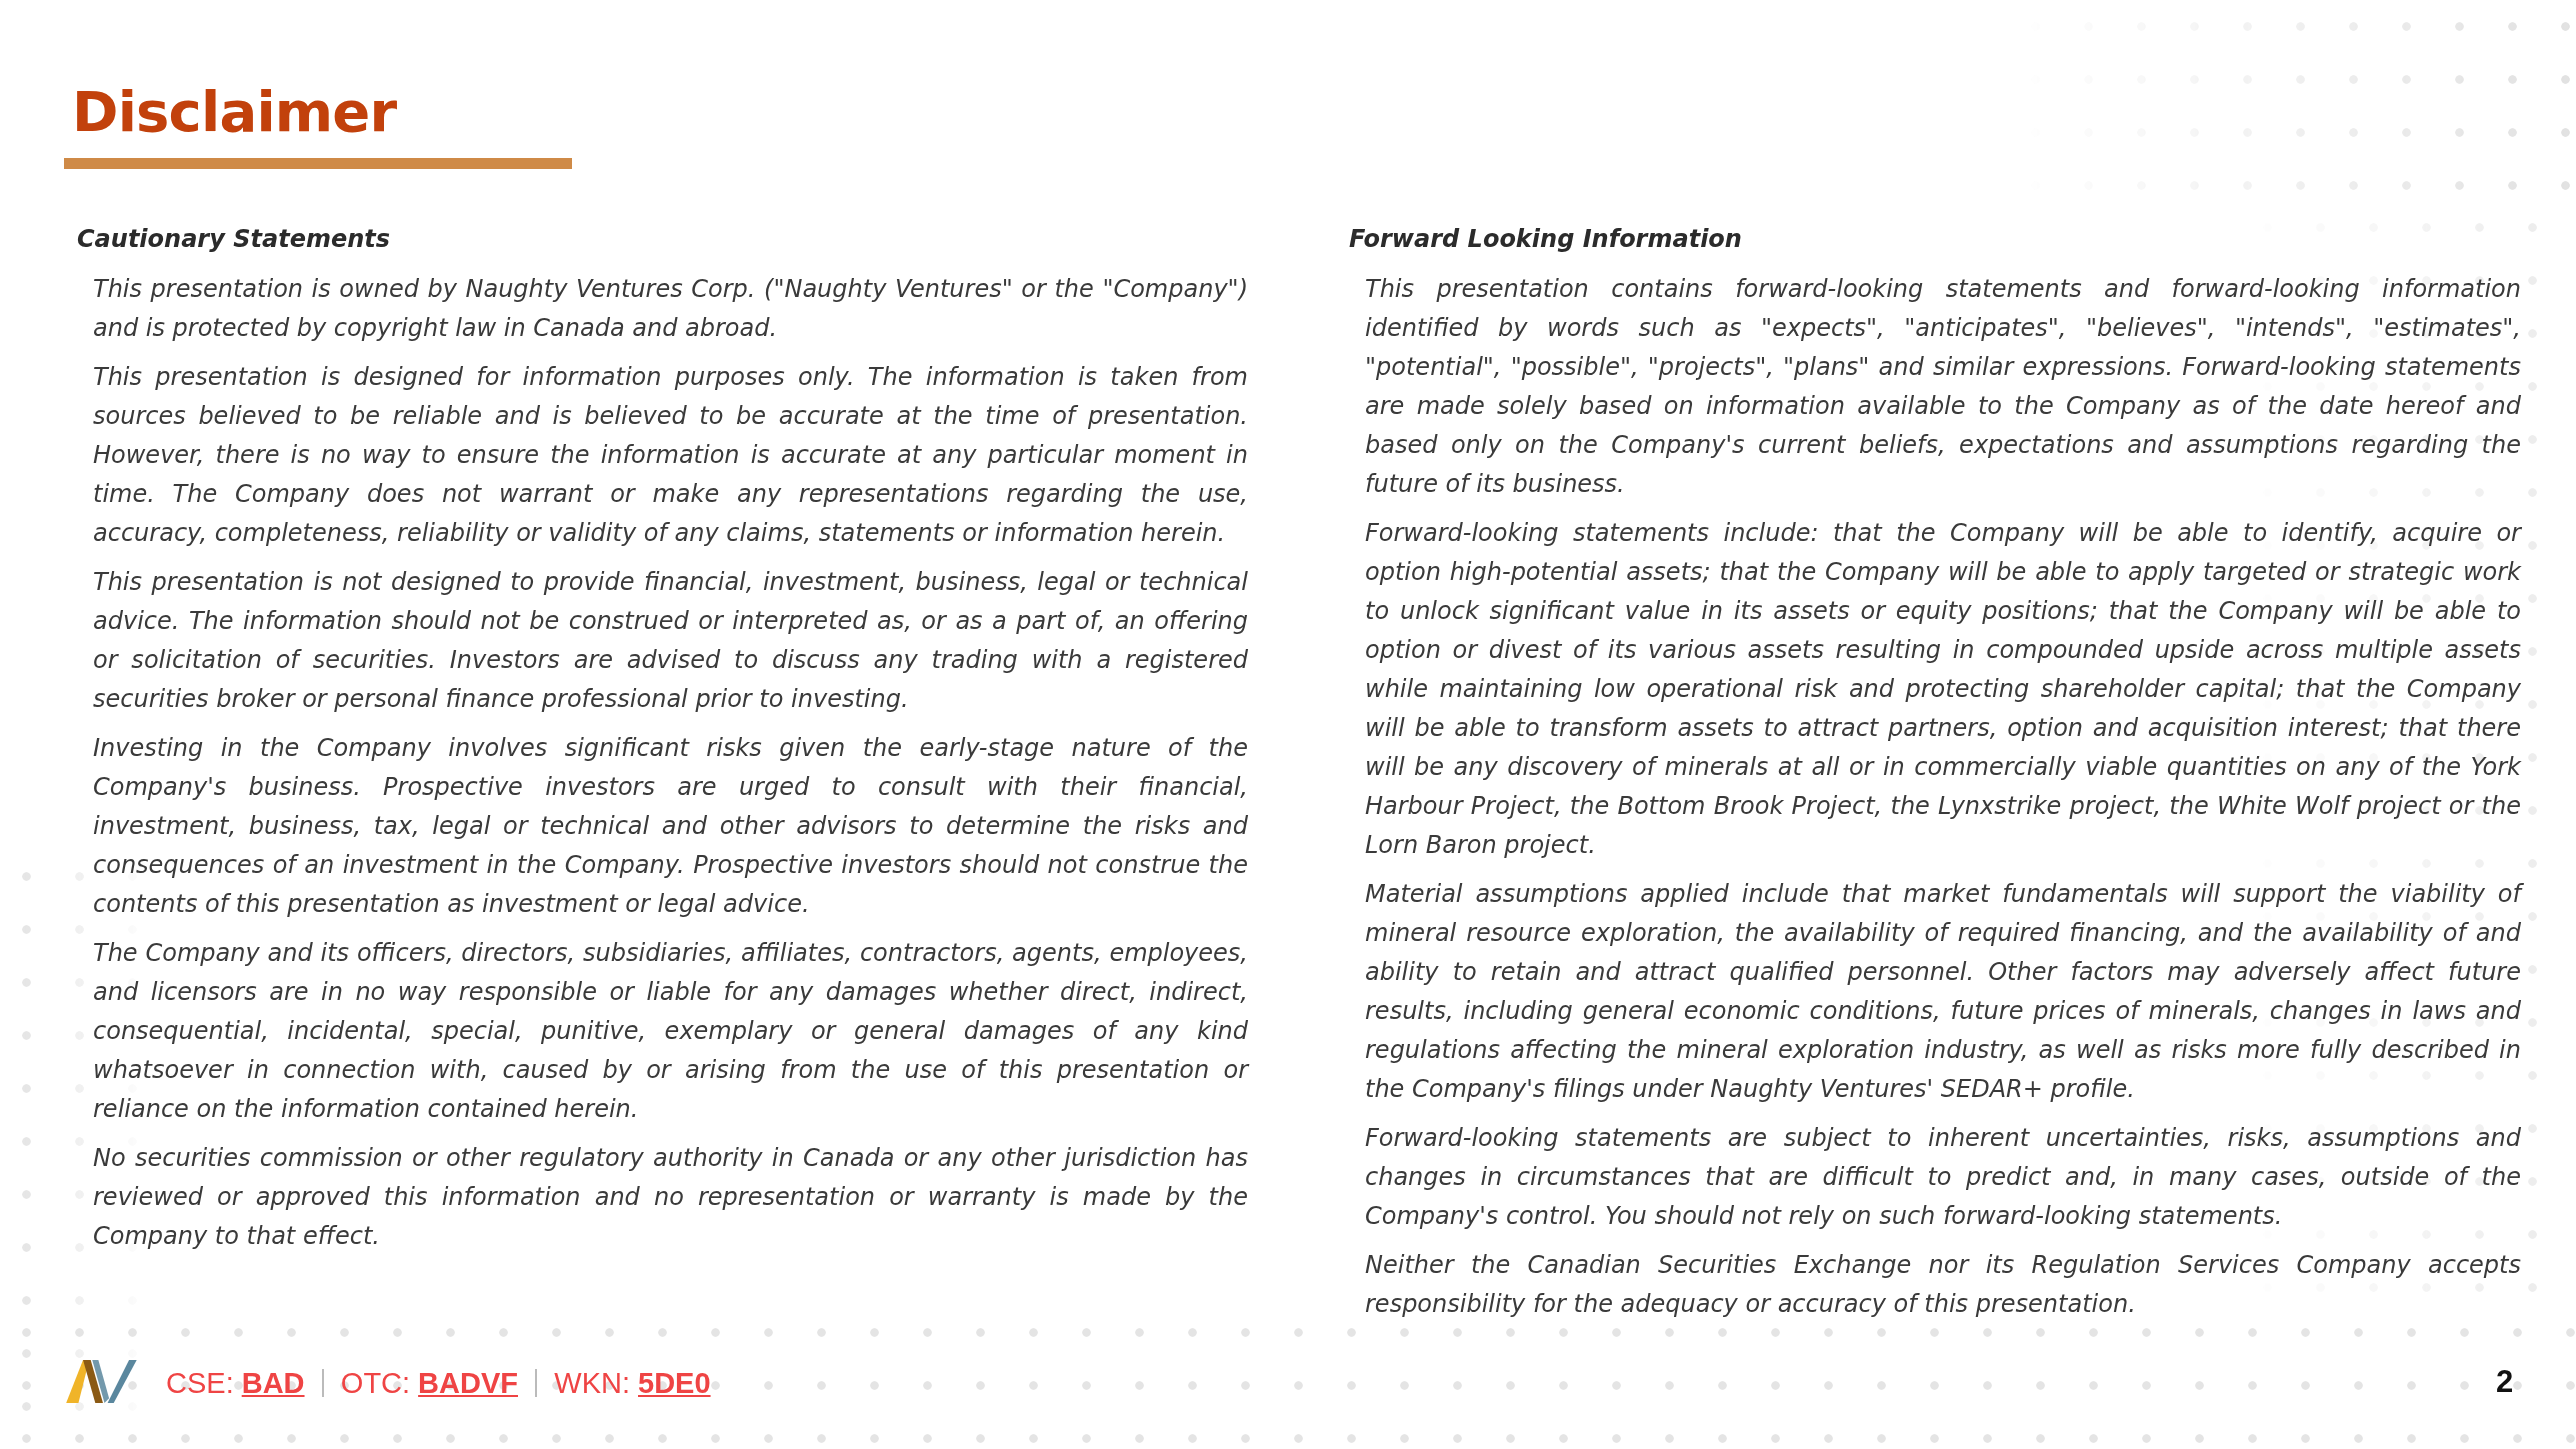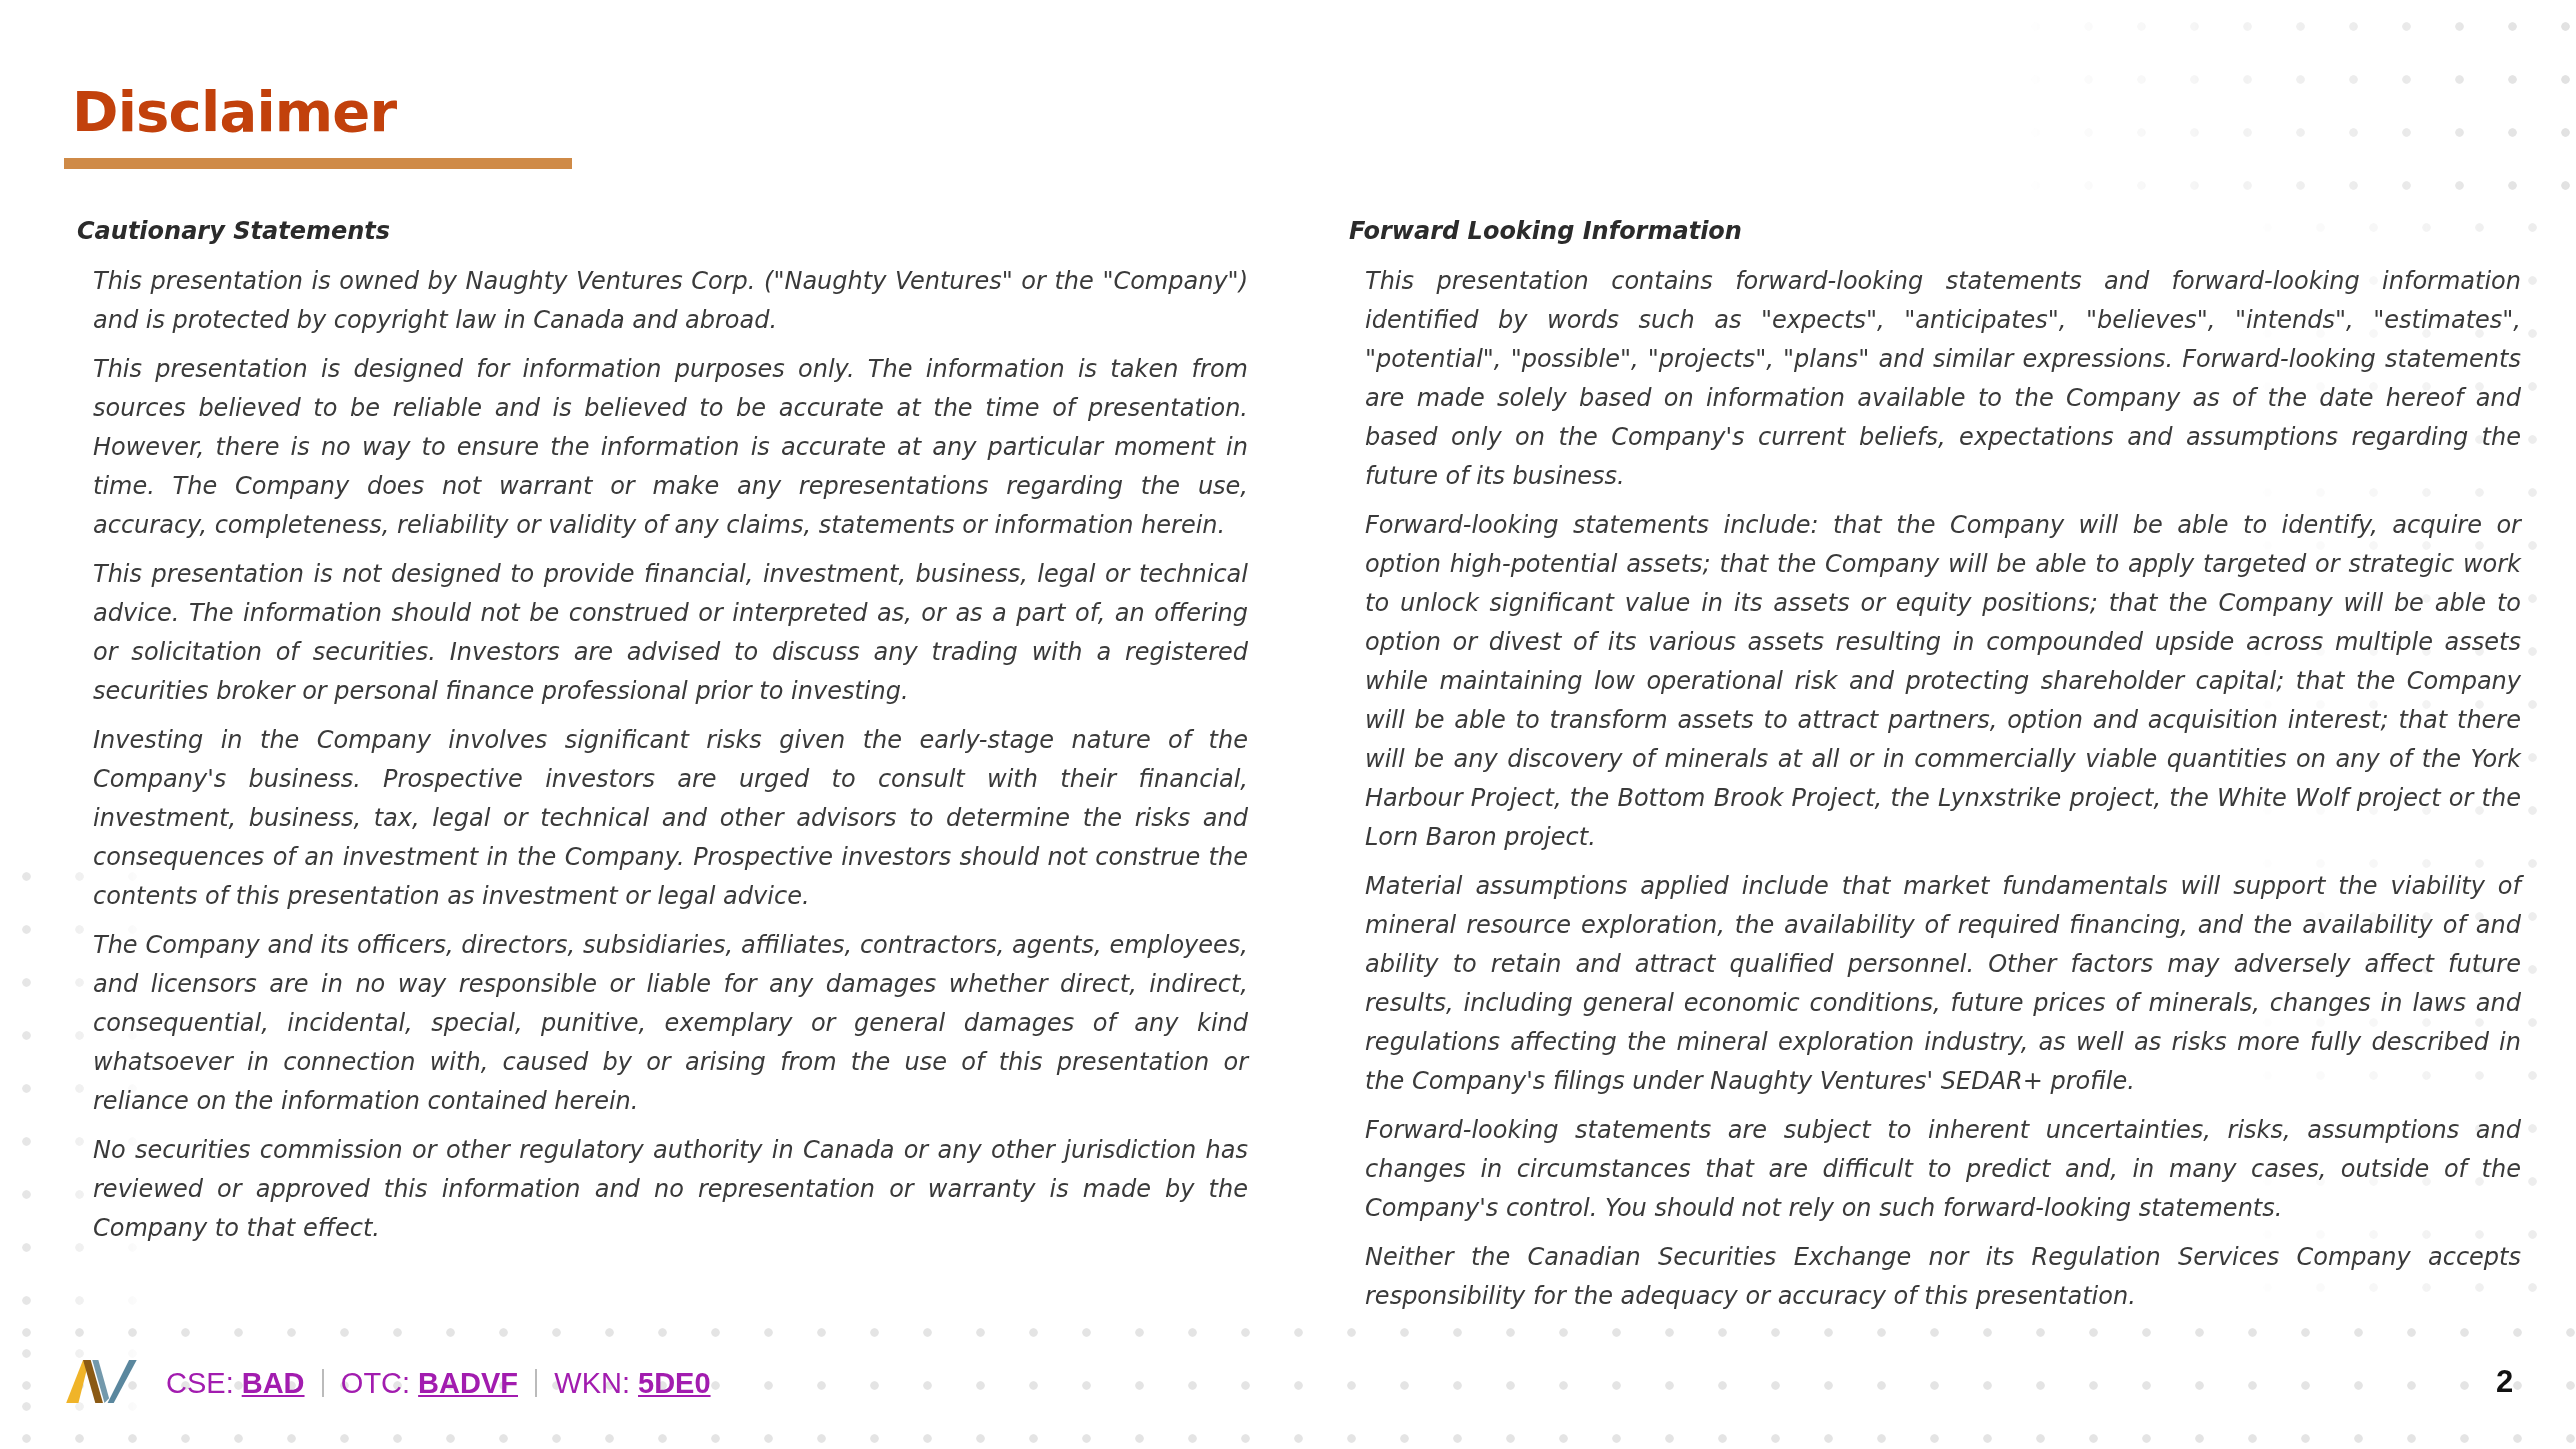--- a/index.html
+++ b/index.html
@@ -29,36 +29,36 @@
     position: absolute; left: 64px; top: 54px;
     font-family: "DejaVu Sans", sans-serif; font-weight: bold;
     font-size: 56px; line-height: 100px; color: #c2410c; margin: 8px;
     letter-spacing: -0.8px;
   }
   .title-bar {
     position: absolute; left: 64px; top: 158px; width: 508px; height: 10.8px;
     background: #CF8A47;
   }
   .col {
-    position: absolute; top: 212px; width: 1171px;
+    position: absolute; top: 220px; width: 1171px;
     font-style: italic; font-size: 24px; line-height: 39px;
     color: #3a3a3a; text-align: justify;
   }
   .col-left { left: 77px; }
   .col-right { left: 1349px; width: 1172px; }
   .section-heading {
     font-weight: bold; font-style: italic; color: #2b2b2b;
     font-size: 24px; line-height: 39px; margin: 0 0 10.8px 0;
   }
   .para { margin: 0 0 10px 16px; }
 
   .footer { position: absolute; left: 66px; top: 1356px; height: 54px;
     display: flex; align-items: center; }
   .logo { width: 77px; height: 46px; margin-right: 23px; }
-  .ticker { font-family: "Liberation Sans", sans-serif; font-size: 29px; color: #a21caf;
+  .ticker { font-family: "Liberation Sans", sans-serif; font-size: 29px; color: #ef4444;
     display: flex; align-items: center; }
   .ticker .lbl { font-weight: normal; }
   .ticker .val { font-weight: bold; margin-left: 8px; text-decoration: underline; }
   .sep { width: 2.3px; height: 28px; background: #bbbbbb; margin: 0 17px; }
   .page-num { position: absolute; left: 2496px; top: 1364px;
     font-family: "Liberation Sans", sans-serif; font-weight: bold; font-size: 31px; color: #111; }
 </style>
 </head>
 <body>
 

